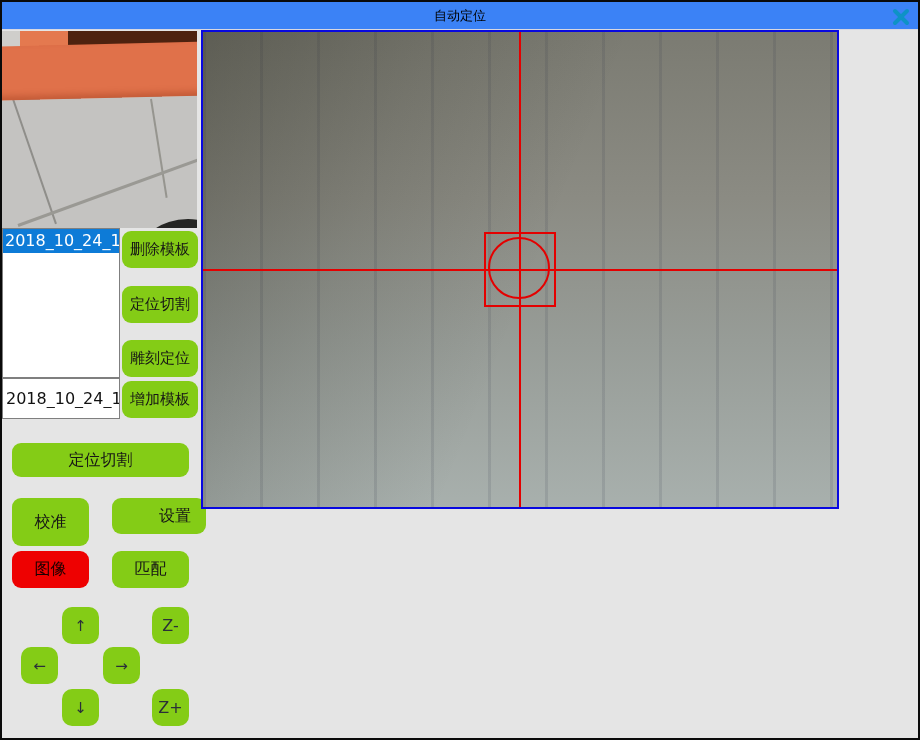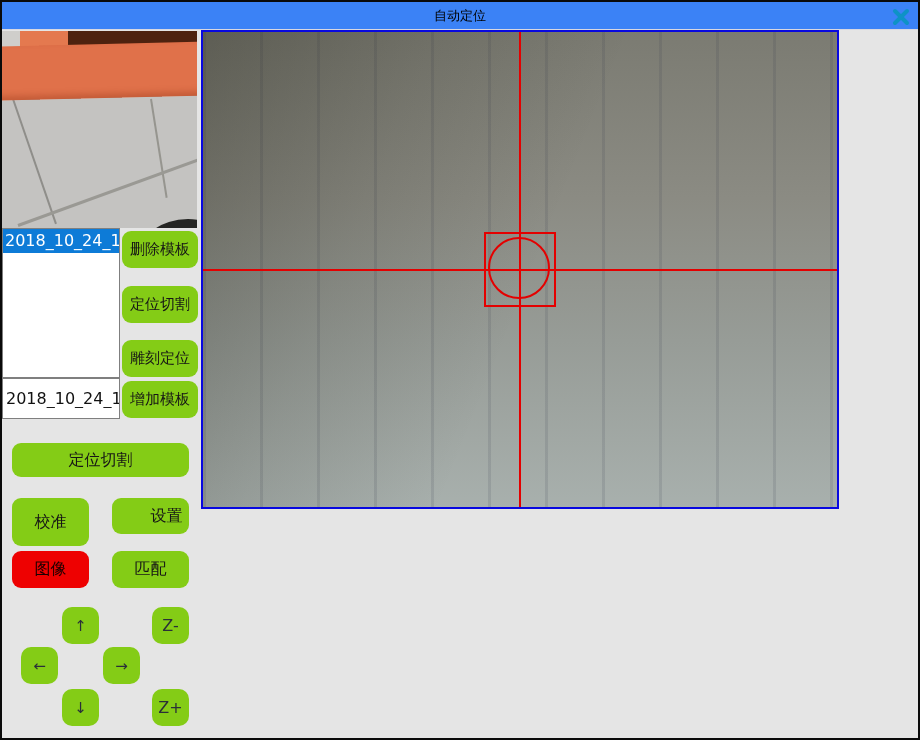--- a/index.html
+++ b/index.html
@@ -68,21 +68,21 @@
     font-size:15px;
   }
   .tpl-btn { left:122px; width:76px; height:37px; }
   #btn-delete  { top:231px; }
   #btn-clear   { top:286px; }
   #btn-engrave { top:340px; }
   #btn-add     { top:381px; }
 
   #btn-cut   { left:12px;  top:443px; width:177px; height:34px; font-size:16px;text-align:center; }
   #btn-cal   { left:12px;  top:498px; width:77px;  height:48px; font-size:16px; }
-  #btn-set   { left:112px; top:498px; width:77px;  height:36px; font-size:16px;padding-left:32px; }
+  #btn-set   { left:112px; top:498px; width:94px;  height:36px; font-size:16px;padding-left:32px; }
   #btn-img   { left:12px;  top:551px; width:77px;  height:37px; font-size:16px; background:#ee0101; color:#1c0000; }
   #btn-match { left:112px; top:551px; width:77px;  height:37px; font-size:16px; }
 
   .jog { width:37px; height:37px; border-radius:10px; font-size:15px; color:#2a3038; }
   #jog-up    { left:62px;  top:607px; }
   #jog-zm    { left:152px; top:607px; font-size:16px; }
   #jog-left  { left:21px;  top:647px; }
   #jog-right { left:103px; top:647px; }
   #jog-down  { left:62px;  top:689px; }
   #jog-zp    { left:152px; top:689px; font-size:16px; }

